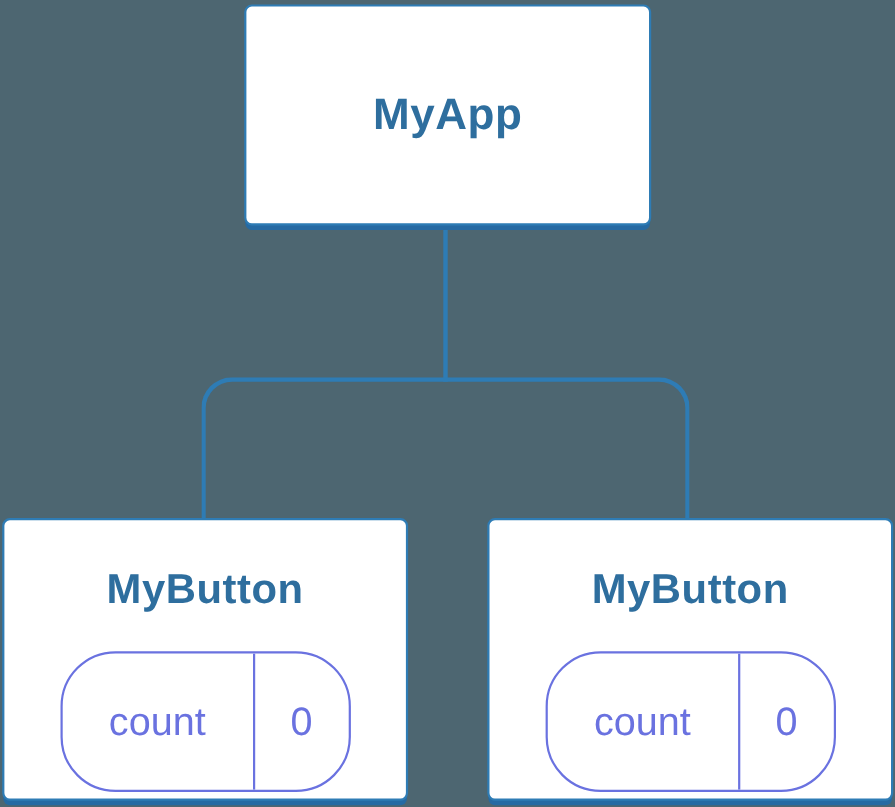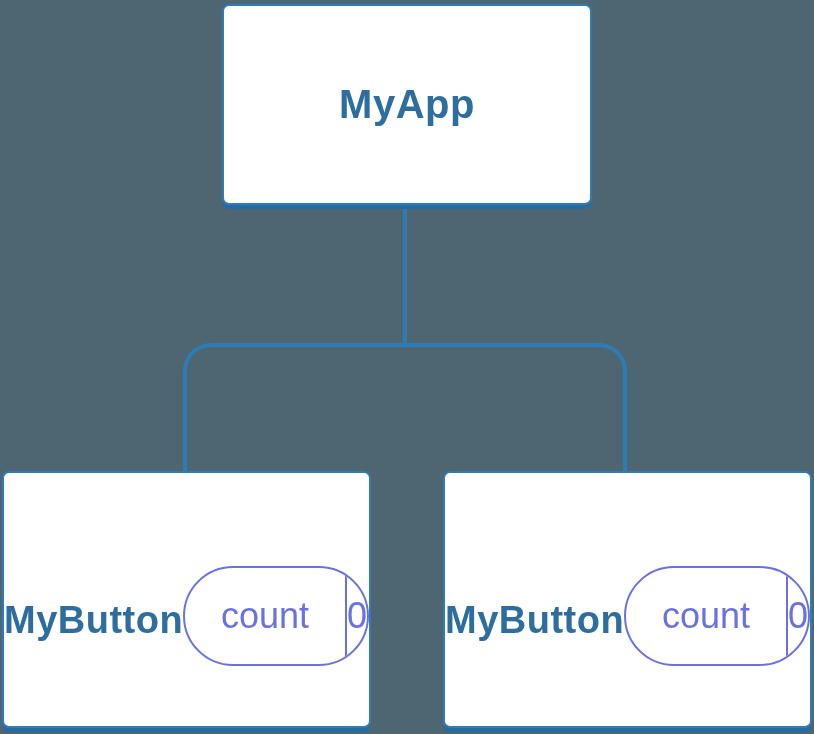--- a/index.html
+++ b/index.html
@@ -34,21 +34,21 @@
     left: 222px; top: 4px;
     width: 370px; height: 201px;
     display: flex;
     align-items: center;
     justify-content: center;
   }
   .node-child {
     top: 471px;
     width: 369px; height: 257px;
     display: flex;
-    flex-direction: row;
+    flex-direction: column;
     align-items: center;
   }
   .node-child-left  { left: 2px; }
   .node-child-right { left: 443px; }
   .node-title {
     color: var(--title);
     font-size: 40px;
     font-weight: 600;
     letter-spacing: 0.5px;
   }
@@ -67,21 +67,21 @@
     position: absolute;
     left: 183px; top: 343px;
     width: 444px; height: 128px;
     border-top: 4px solid var(--connector);
     border-left: 4px solid var(--connector);
     border-right: 4px solid var(--connector);
     border-radius: 28px 28px 0 0;
   }
   .state-pill {
     margin-top: 33px;
-    width: 264px; height: 100px;
+    width: 264px; height: 128px;
     border: 2px solid var(--state);
     border-radius: 50px;
     display: flex;
     align-items: stretch;
     overflow: hidden;
   }
   .state-key-cell {
     width: 173px;
     display: flex;
     align-items: center;

